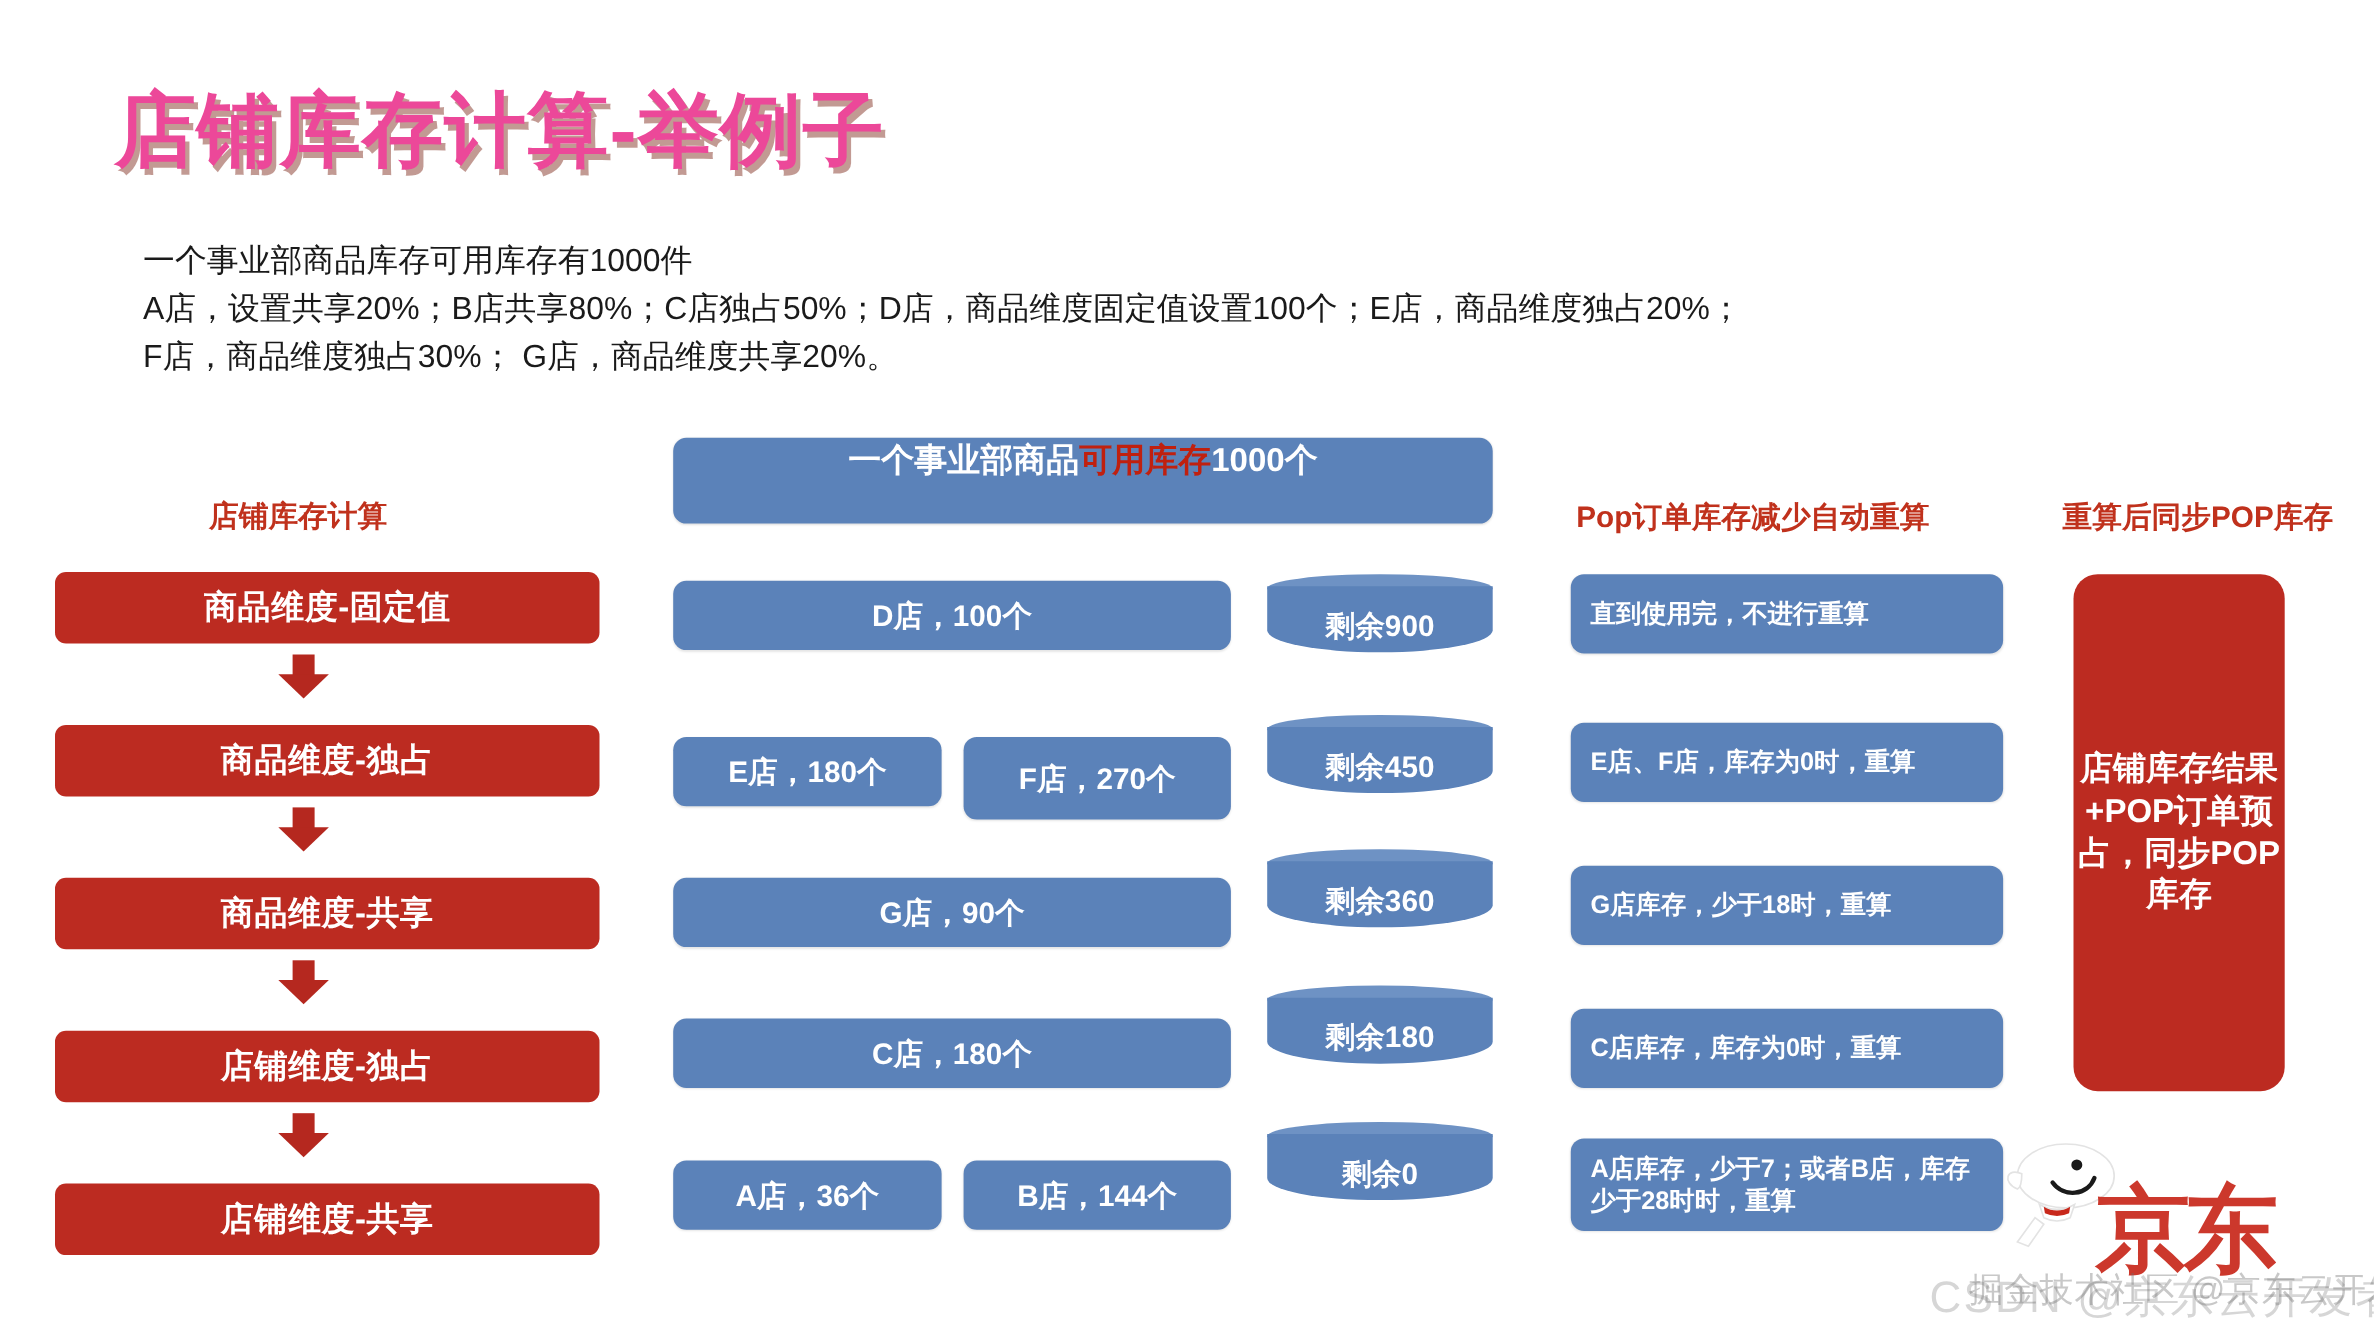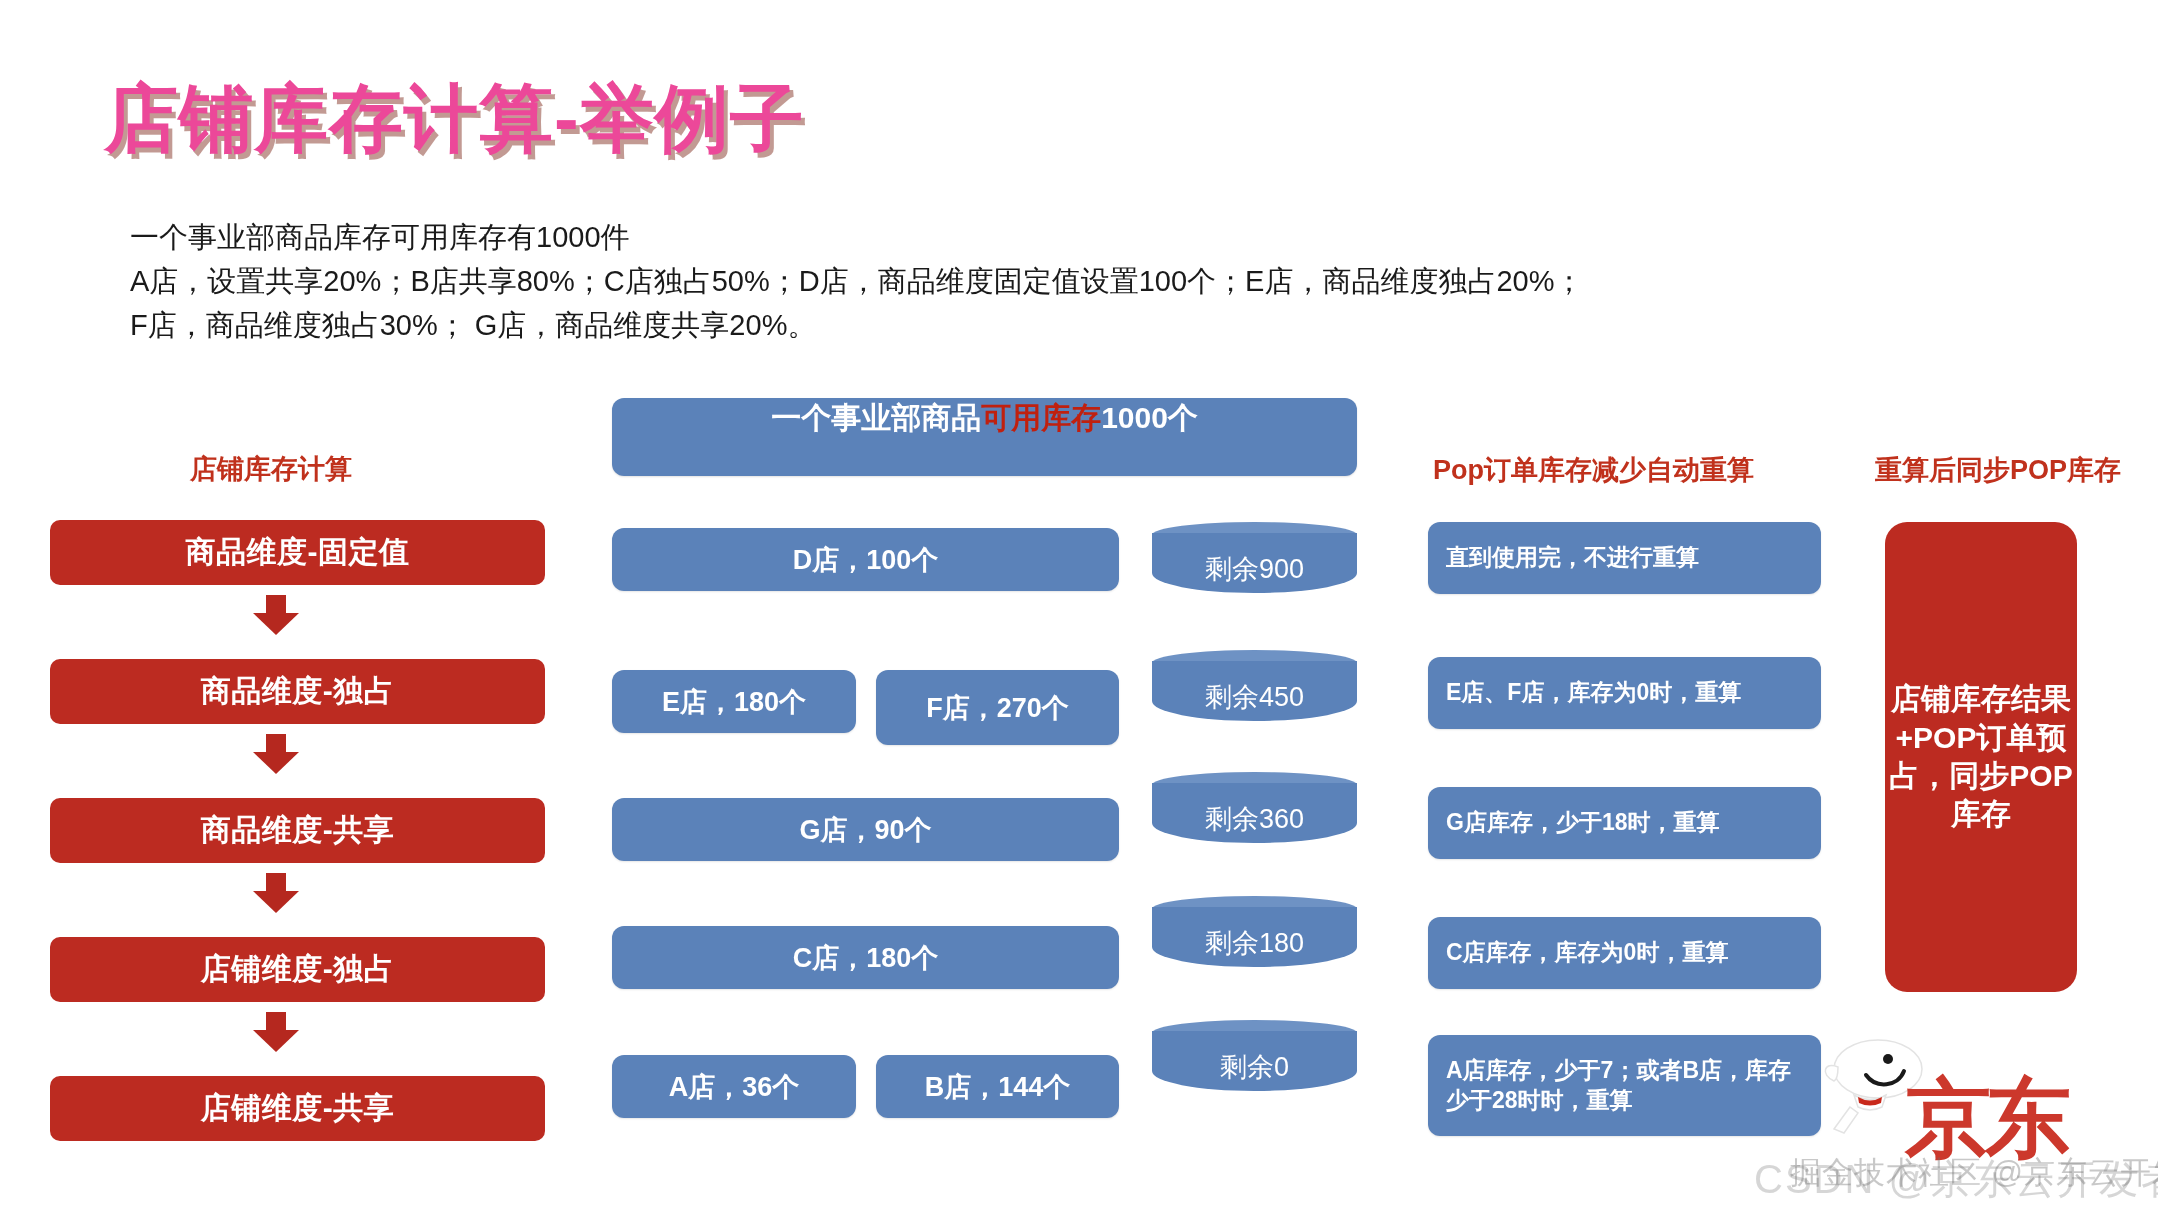--- a/index.html
+++ b/index.html
@@ -135,21 +135,21 @@
     border-bottom: 3px solid #ffffff;
     box-sizing: border-box;
   }
   .cyl .label {
     position: absolute;
     left: 0; top: 22px;
     width: 205px; height: 50px;
     display: flex; align-items: center; justify-content: center;
     color: #ffffff;
     font-size: 27px;
-    font-weight: 400;
+    font-weight: 700;
     z-index: 2;
   }
 
   
   .popbox {
     position: absolute;
     left: 1428px;
     width: 393px;
     background: #5b82b9;
     border-radius: 12px;
@@ -287,21 +287,21 @@
   <div class="cyl" style="left:1152px; top:1020px">
     <div class="top"></div>
     <div class="body"></div>
     <div class="label">剩余0</div>
   </div>
 
   <div class="popbox" style="top:522px; height:72px">直到使用完，不进行重算</div>
   <div class="popbox" style="top:657px; height:72px">E店、F店，库存为0时，重算</div>
   <div class="popbox" style="top:787px; height:72px">G店库存，少于18时，重算</div>
   <div class="popbox" style="top:917px; height:72px">C店库存，库存为0时，重算</div>
-  <div class="popbox" style="top:1035px; height:101px">A店库存，少于7；或者B店，库存少于28时时，重算</div>
+  <div class="popbox" style="top:1035px; height:84px">A店库存，少于7；或者B店，库存少于28时时，重算</div>
 
   <div class="result">店铺库存结果+POP订单预占，同步POP库存</div>
 
   <svg class="mascot" viewBox="0 0 130 120">
     <ellipse cx="68" cy="34" rx="44" ry="29" fill="#ffffff" stroke="#e3e3e3" stroke-width="1.5"></ellipse>
     <path d="M28 32 C14 26, 10 40, 24 46 C28 44, 28 36, 28 32 Z" fill="#ffffff" stroke="#e3e3e3" stroke-width="1.5"></path>
     <circle cx="78" cy="24" r="5" fill="#1a1a1a"></circle>
     <path d="M56 40 C66 54, 88 52, 94 36" fill="none" stroke="#1a1a1a" stroke-width="4" stroke-linecap="round"></path>
     <path d="M44 60 q16 9 32 0 l-4 12 q-12 6 -24 0 z" fill="#ffffff" stroke="#e3e3e3" stroke-width="1.5"></path>
     <path d="M48 62 q12 7 24 0 l-1 6 q-11 5 -22 0 z" fill="#c8281b"></path>

